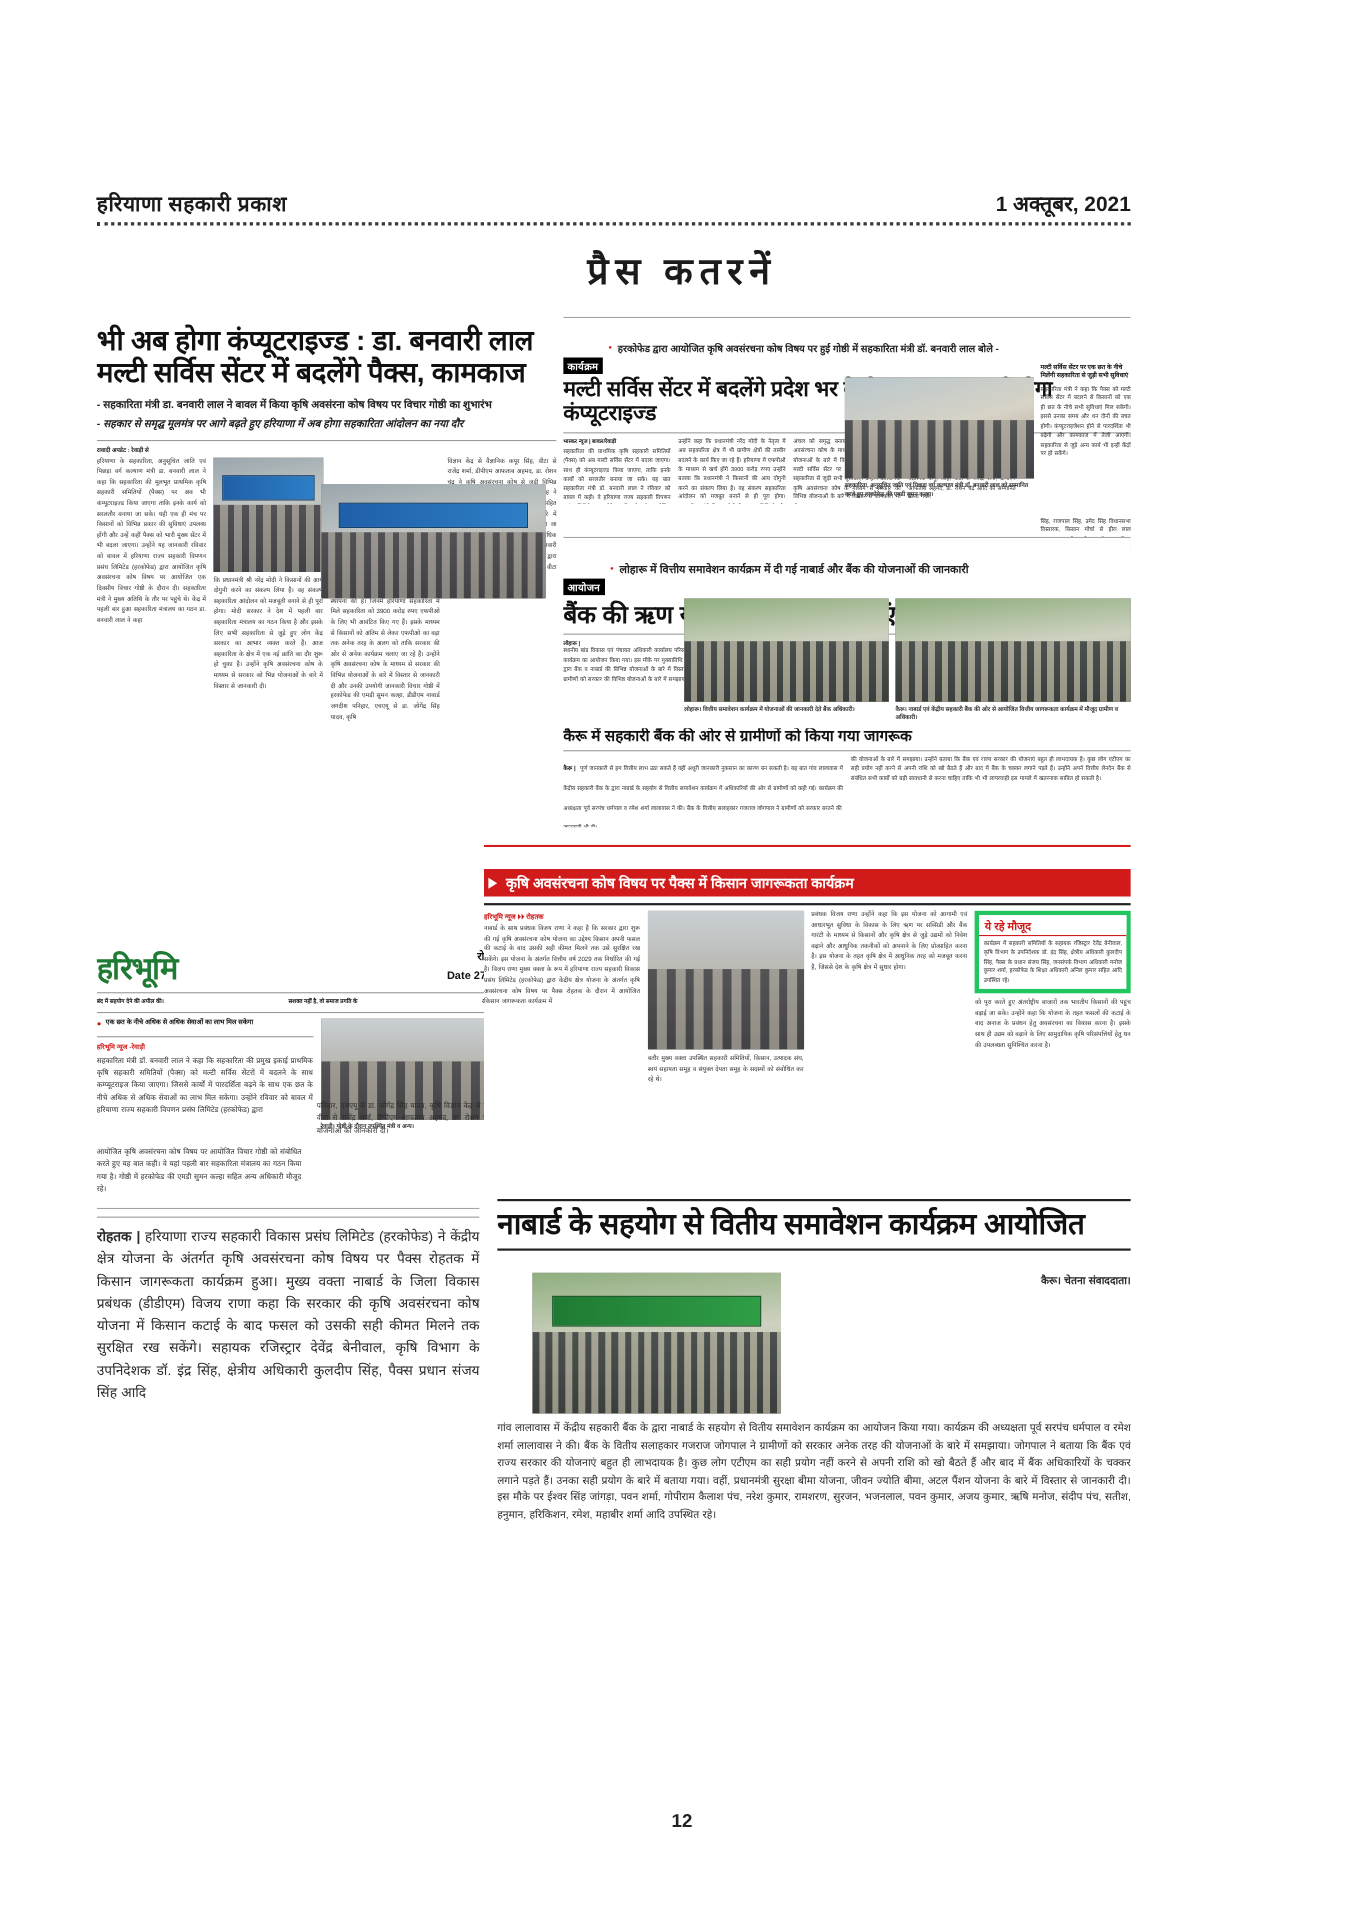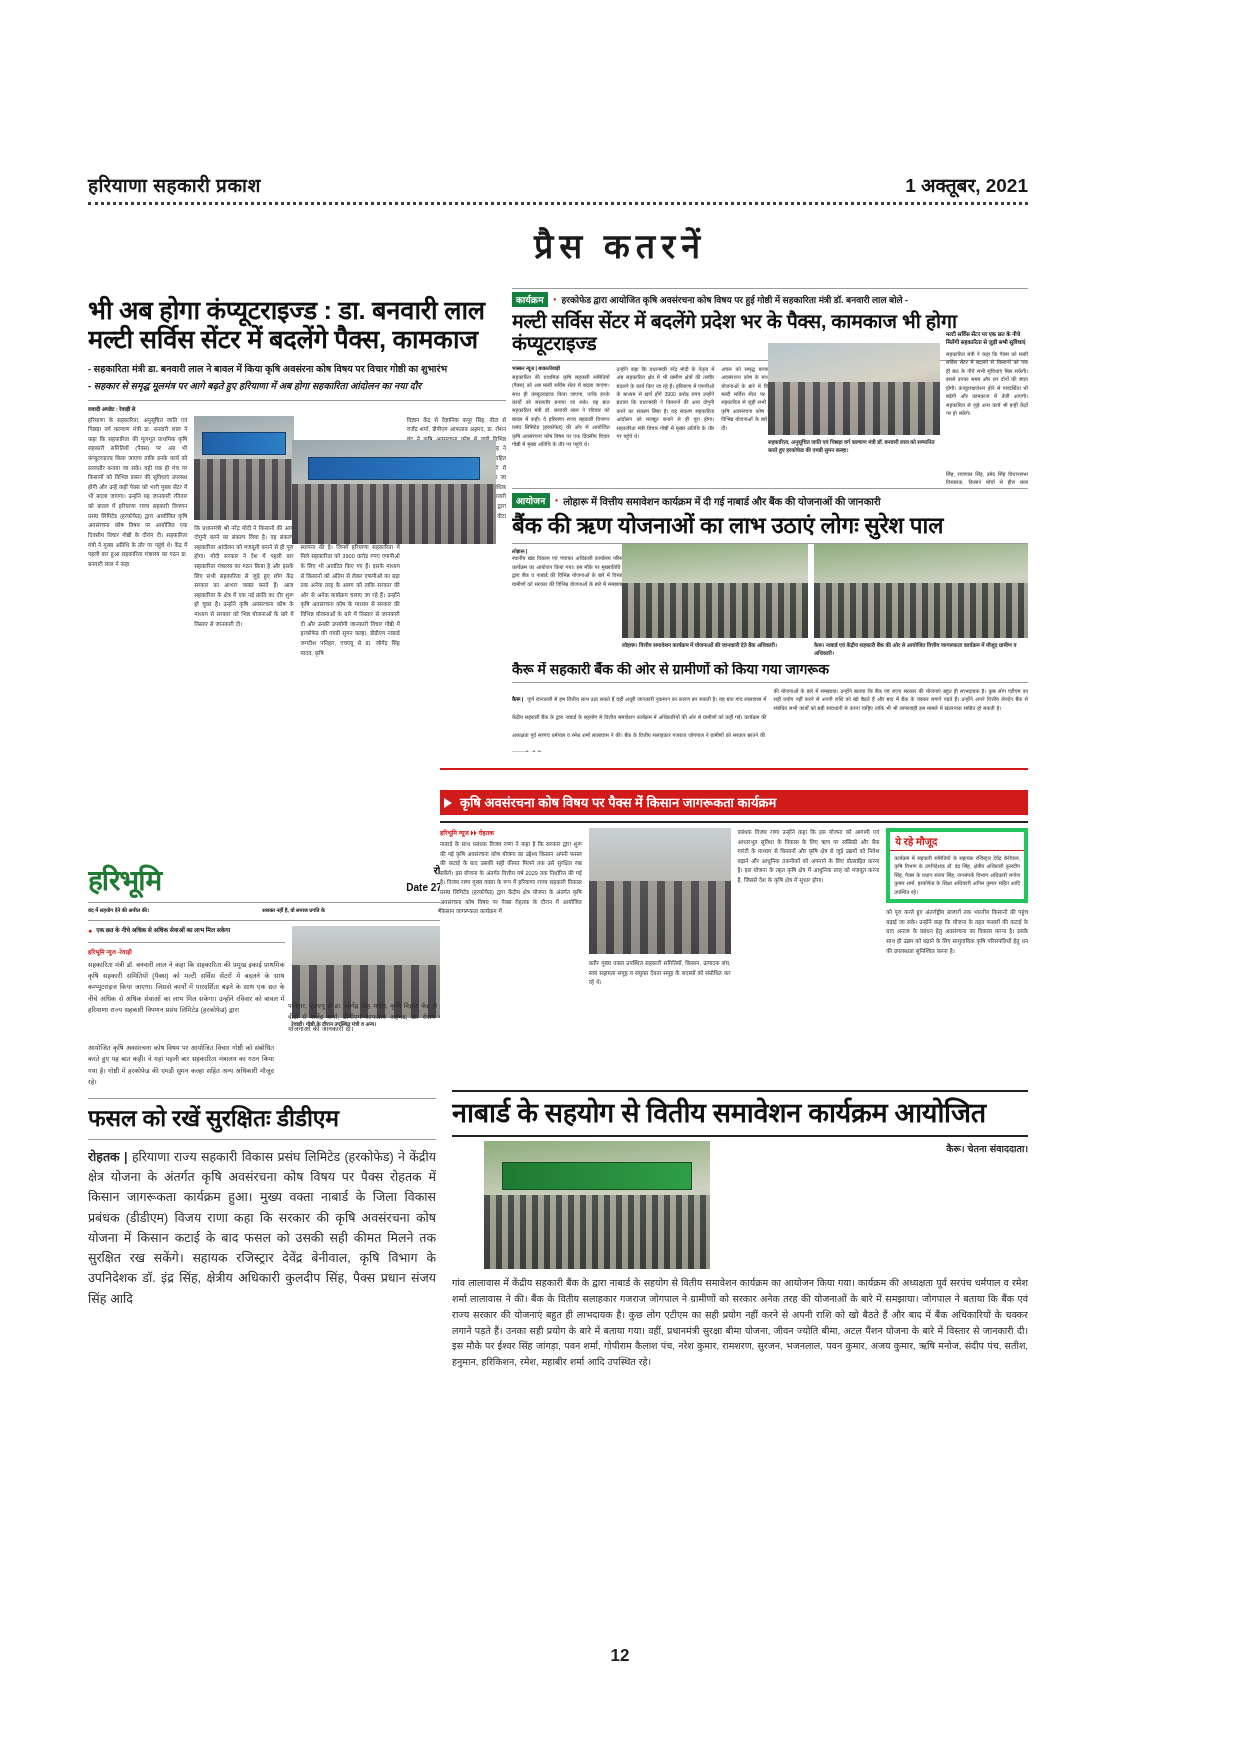--- a/index.html
+++ b/index.html
@@ -36,22 +36,22 @@
 
   
   .clip { position:absolute; background:#fff; overflow:hidden; }
 
   .hl { font-family:"Liberation Sans","DejaVu Sans",sans-serif; font-weight:700; color:#111; line-height:1.12; }
   .hl-xl { font-size:26px; }
   .sub { font-size:9.5px; font-weight:700; color:#222; line-height:1.5;
     font-family:"Liberation Sans","DejaVu Sans",sans-serif; }
 
   .kicker-row { display:flex; align-items:center; gap:5px; }
-  .kicker-tag { background:#15803d; color:#fff; font-size:9px; font-weight:700; padding:1px 4px;
-    font-family:"Liberation Sans","DejaVu Sans",sans-serif; letter-spacing:.3px; }
+  .kicker-tag { background:#000000; color:#fff; font-size:9px; font-weight:700; padding:1px 4px;
+    font-family:"Liberation Sans","DejaVu Sans",sans-serif; letter-spacing:.3px;margin-top:33px; }
   .kicker-text { font-size:9px; font-weight:700; color:#222;
     font-family:"Liberation Sans","DejaVu Sans",sans-serif; }
   .bullet-dot { color:#d11b1b; font-size:10px; }
 
   .hairline { border-top:1px solid #9a9a9a; width:100%; }
   .thickline { border-top:2px solid #222; width:100%; }
   .redline { border-top:2px solid #d11b1b; width:100%; }
 
   
   .cols { display:flex; gap:7px; }
@@ -318,34 +318,33 @@
           <div class="sidebox-head">ये रहे मौजूद</div>
           <div class="body-txt sm" style="padding:3px 4px;">कार्यक्रम में सहकारी समितियों के सहायक रजिस्ट्रार देवेंद्र बेनीवाल, कृषि विभाग के उपनिदेशक डॉ. इंद्र सिंह, क्षेत्रीय अधिकारी कुलदीप सिंह, पैक्स के प्रधान संजय सिंह, जनसंपर्क विभाग अधिकारी मनोज कुमार शर्मा, हरकोफेड के शिक्षा अधिकारी अनिल कुमार सहित आदि उपस्थित रहे।</div>
         </div>
         <div class="body-txt" style="margin-top:5px;">को पूरा करते हुए अंतर्राष्ट्रीय बाजारों तक भारतीय किसानों की पहुंच बढ़ाई जा सके। उन्होंने कहा कि योजना के तहत फसलों की कटाई के बाद अनाज के प्रबंधन हेतु अवसंरचना का विकास करना है। इसके साथ ही उद्यम को बढ़ाने के लिए सामुदायिक कृषि परिसंपत्तियों हेतु धन की उपलब्धता सुनिश्चित करना है।</div>
       </div>
     </div>
   </div>
 
   <div class="clip" style="left:88px; top:1098px; width:348px; height:300px;">
     <div class="hairline" style="margin-bottom:7px;"></div>
-    <div class="hl" style="font-size:23px; margin-top:3px; letter-spacing:-.2px;">फसल को रखें सुरक्षितः डीडीएम</div>
     <div class="hairline" style="margin-top:7px;"></div>
     <div class="body-txt xl" style="margin-top:7px;">
       <span style="font-weight:700;">रोहतक |</span>
       <span>हरियाणा राज्य सहकारी विकास प्रसंघ लिमिटेड (हरकोफेड) ने केंद्रीय क्षेत्र योजना के अंतर्गत कृषि अवसंरचना कोष विषय पर पैक्स रोहतक में किसान जागरूकता कार्यक्रम हुआ। मुख्य वक्ता नाबार्ड के जिला विकास प्रबंधक (डीडीएम) विजय राणा कहा कि सरकार की कृषि अवसंरचना कोष योजना में किसान कटाई के बाद फसल को उसकी सही कीमत मिलने तक सुरक्षित रख सकेंगे। सहायक रजिस्ट्रार देवेंद्र बेनीवाल, कृषि विभाग के उपनिदेशक डॉ. इंद्र सिंह, क्षेत्रीय अधिकारी कुलदीप सिंह, पैक्स प्रधान संजय सिंह आदि</span>
     </div>
   </div>
 
   <div class="clip" style="left:452px; top:1090px; width:576px; height:330px;">
     <div class="thickline" style="margin-bottom:6px;"></div>
     <div class="hl" style="font-size:27px; letter-spacing:-.3px;">नाबार्ड के सहयोग से वितीय समावेशन कार्यक्रम आयोजित</div>
     <div class="thickline" style="margin-top:7px;"></div>
 
-    <div style="display:flex; gap:10px; margin-top:4px;padding-left:32px;">
+    <div style="display:flex; gap:10px; margin-top:20px;padding-left:32px;">
       <div style="width:226px;">
         <div class="photo ph-c" style="width:100%; height:128px;">
           <div class="sky"></div>
             <div class="ph-banner" style="background:linear-gradient(90deg,#1f7a33,#2f9e46); border-color:#145023;"></div>
             <div class="people"></div>
         </div>
       </div>
       <div style="flex:1;">
         <div class="body-txt lg" style="text-align:right; font-weight:700;">कैरू। चेतना संवाददाता।</div>
       </div>

